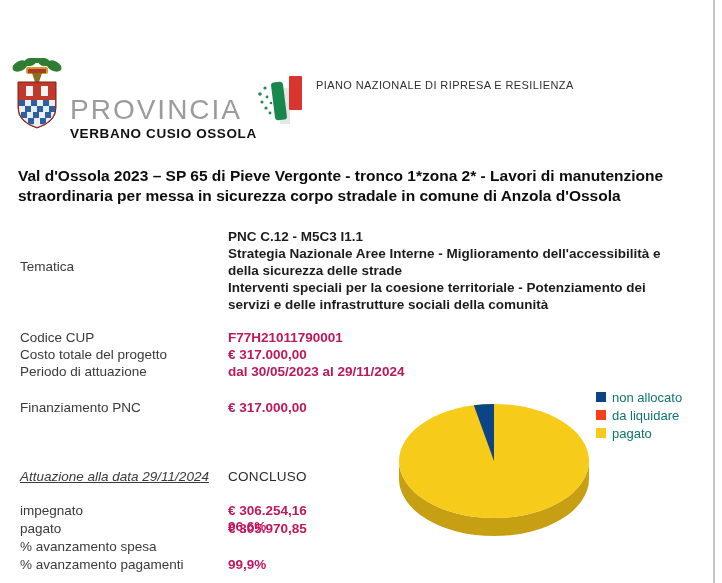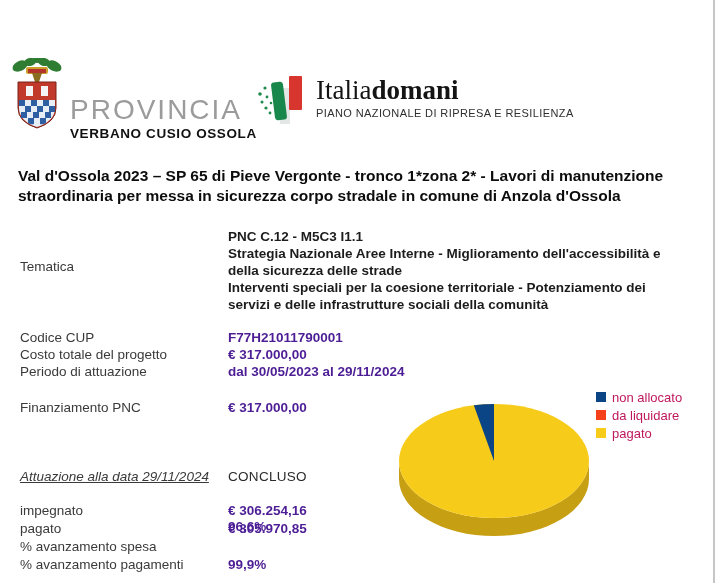--- a/index.html
+++ b/index.html
@@ -20,31 +20,31 @@
   .italia-title{font-family:"Liberation Serif","DejaVu Serif",serif;font-size:27px;line-height:28px;color:#141414;}
   .italia-title .bold{font-weight:bold;}
   .italia-sub{font-size:11px;color:#2f2f2f;letter-spacing:.4px;margin-top:3px;}
 
   
   .doc-title{position:absolute;left:18px;top:166px;width:688px;
              font-size:15.5px;line-height:19.5px;font-weight:bold;color:#0d0d0d;}
 
   
   .lbl{position:absolute;left:20px;font-size:13.5px;color:#3a3a3a;white-space:nowrap;text-align:center;}
-  .val{position:absolute;left:228px;font-size:13.5px;font-weight:bold;color:#4c1d95;white-space:nowrap;}
+  .val{position:absolute;left:228px;font-size:13.5px;font-weight:bold;color:#be185d;white-space:nowrap;}
   .val-block{position:absolute;left:228px;top:228px;width:462px;
              font-size:13.5px;line-height:17px;font-weight:bold;color:#1c1c1c;}
   .status{position:absolute;left:228px;font-size:13.5px;font-weight:400;color:#2a2a2a;letter-spacing:.3px;}
   .attuazione{font-style:italic;text-decoration:underline;}
 
   
   .legend{position:absolute;left:596px;top:388px;}
   .legend-item{display:flex;align-items:center;height:18px;}
   .legend-swatch{width:10px;height:10px;margin-right:6px;flex:0 0 auto;}
-  .legend-label{font-size:13px;color:#be185d;white-space:nowrap;}
+  .legend-label{font-size:13px;color:#0f766e;white-space:nowrap;}
 
   .pie-wrap{position:absolute;left:395px;top:398px;width:212px;height:146px;}
 </style>
 </head>
 <body>
 
 <div id="page">
 
   <div class="edge-line"></div>
 
@@ -103,21 +103,20 @@
           <circle cx="10" cy="36" r="1.6"></circle>
             <circle cx="15" cy="31" r="1.3"></circle>
           <circle cx="14" cy="41" r="1.4"></circle>
         </g>
         <rect x="24" y="16" width="10" height="36" fill="#e3e7e5"></rect>
         <rect x="17" y="10" width="12" height="38" rx="3" transform="rotate(-7 23 29)" fill="#17874b"></rect>
         <rect x="33" y="4" width="13" height="34" rx="1" fill="#d8352e"></rect>
       </svg>
     </span>
     <div class="italia-text">
-      <div class="italia-title"><span>Italia</span><span class="bold">domani</span></div>
       <div class="italia-sub">PIANO NAZIONALE DI RIPRESA E RESILIENZA</div>
     </div>
   </div>
 
   <div class="doc-title">Val d'Ossola 2023 – SP 65 di Pieve Vergonte - tronco 1*zona 2* - Lavori di manutenzione straordinaria per messa in sicurezza corpo stradale in comune di Anzola d'Ossola</div>
 
   <div class="lbl" style="top:259px">Tematica</div>
   <div class="val-block">
     <div>PNC C.12 - M5C3 I1.1</div>
     <div>Strategia Nazionale Aree Interne - Miglioramento dell'accessibilità e della sicurezza delle strade</div>

